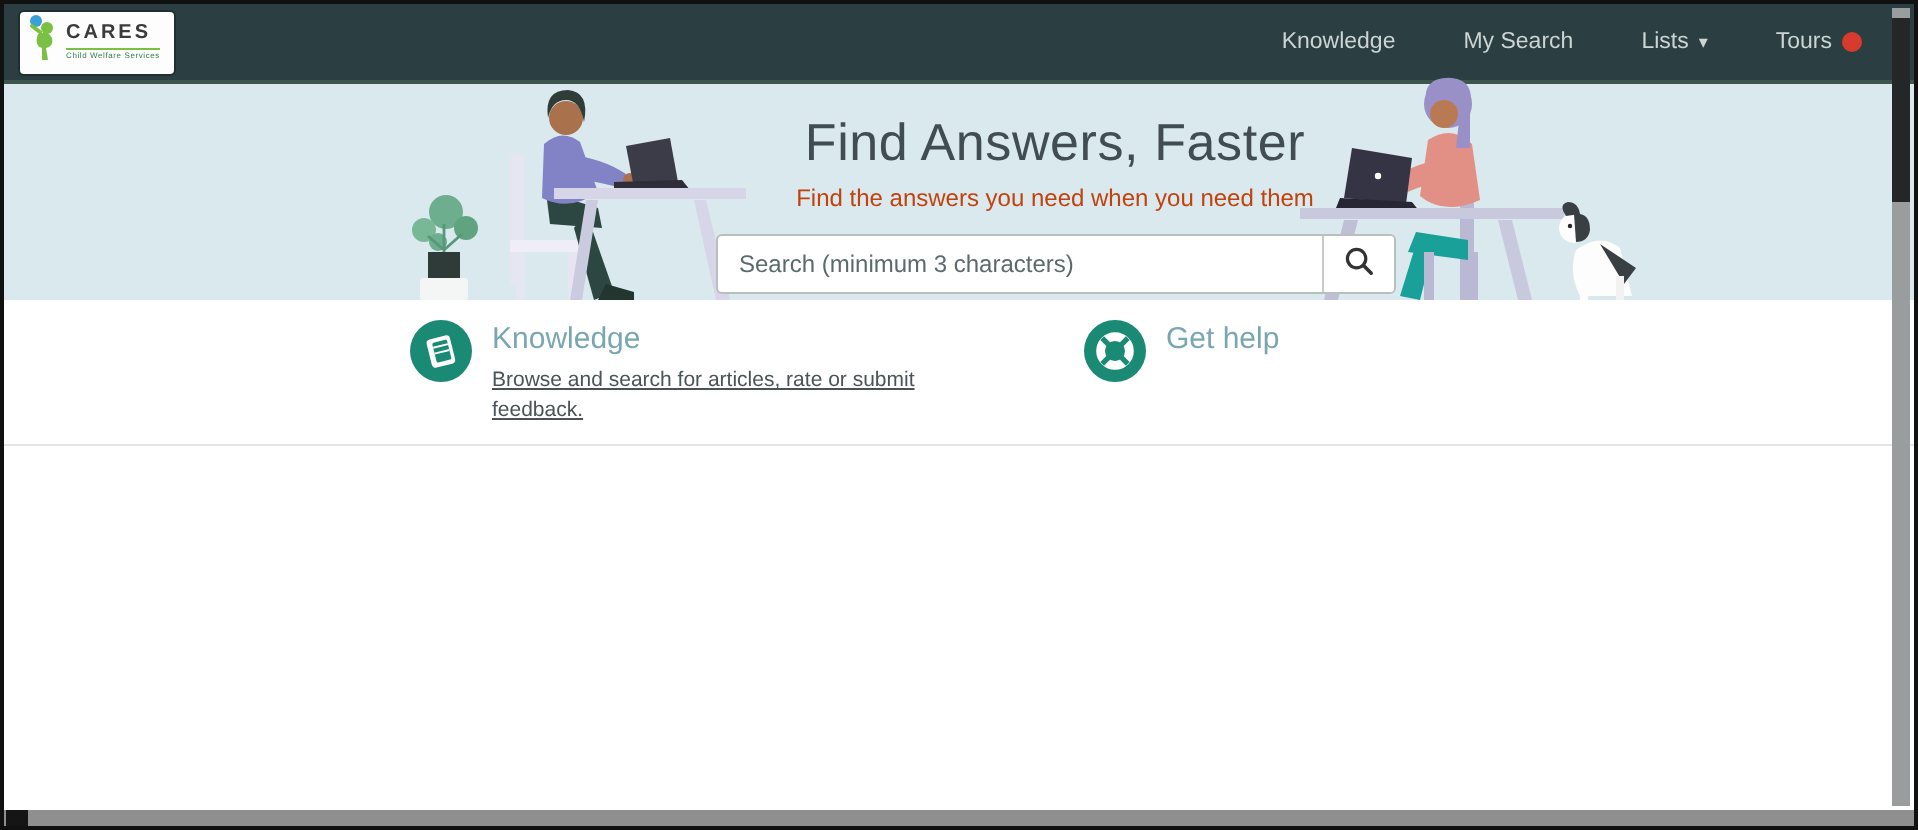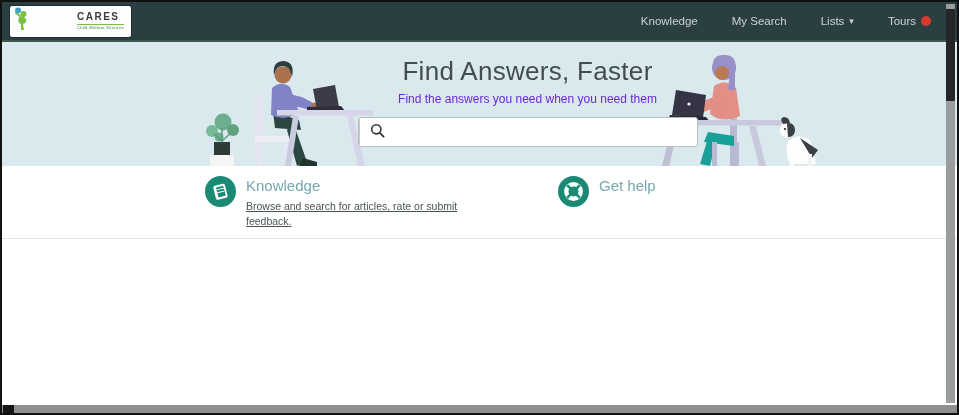--- a/index.html
+++ b/index.html
@@ -13,60 +13,60 @@
   .topbar {
     height:40px; background:#2b3e41; border-bottom:2px solid #3c564e;
     display:flex; align-items:center; justify-content:space-between;
     padding:0 26px 0 8px; flex:0 0 auto;
   }
   .logo-box {
     background:#fdfdfd; border-radius:2px; height:31px; padding:2px 7px 2px 4px;
     display:flex; align-items:center; gap:4px; cursor:pointer;
     box-shadow:0 0 0 1px rgba(0,0,0,.25);
   }
-  .logo-text { display:flex; flex-direction:column; line-height:1;margin-left:44px; }
+  .logo-text { display:flex; flex-direction:column; line-height:1; }
   .logo-brand { font-size:10px; font-weight:bold; letter-spacing:1.5px; color:#3b3b3b; }
   .logo-tagline { font-size:4px; color:#2f7d4f; margin-top:1.5px; border-top:1px solid #7ac143; padding-top:1px; letter-spacing:.3px; }
   .nav { display:flex; align-items:center; gap:34px; }
   .nav a {
     color:#ccd4d4; font-size:11.5px; text-decoration:none;
     display:flex; align-items:center; gap:5px;
   }
   .caret { font-size:9px; color:#ccd4d4; }
   .red-dot { width:10px; height:10px; border-radius:50%; background:#d93a2e; display:inline-block; }
   
-  .hero { position:relative; height:124px; background:#d9e9ed; flex:0 0 auto; }
+  .hero { position:relative; height:108px; background:#d9e9ed; flex:0 0 auto; }
   .hero-illu { position:absolute; bottom:0; }
   .hero-illu.left { left:193px; }
   .hero-illu.right { left:648px; }
   .hero-content {
     position:absolute; left:calc(50% + 48px); transform:translateX(-50%);
     top:14px; width:340px; text-align:center; z-index:5;
   }
   .hero-title { font-size:26px; font-weight:400; color:#414d52; letter-spacing:.3px; }
-  .hero-subtitle { font-size:12px; color:#6d28d9; margin-top:5px; }
+  .hero-subtitle { font-size:12px; color:#c2410c; margin-top:5px; }
   .searchbar {
     margin-top:11px; height:30px; background:#fff;
     border:1px solid #b9bebe; border-radius:3px;
     display:flex; align-items:stretch; overflow:hidden;
   }
   .searchbar input {
     flex:1; border:none; outline:none; padding:0 11px; font-size:12px;
     color:#44504f; font-family:"Liberation Sans", sans-serif; background:transparent;
   }
   .searchbar input::placeholder { color:#5d6a6d; opacity:1; }
   .search-btn {
     width:36px; border:none; border-left:1px solid #c6caca; background:#fff;
     display:flex; align-items:center; justify-content:center; cursor:pointer;
   }
   
   .cards { position:relative; height:73px; background:#fff; border-bottom:1px solid #e3e6e6; flex:0 0 auto; }
   .card { position:absolute; top:10px; display:flex; gap:10px; cursor:pointer; }
   .card.knowledge { left:203px; width:290px; }
-  .card.gethelp  { left:556px; width:250px; }
+  .card.gethelp  { left:540px; width:250px; }
   .card-icon { flex:0 0 auto; }
   .card-title { font-size:15px; color:#78a7b2; font-weight:400; margin-top:1px; }
   .card-desc { font-size:10.5px; color:#4a5458; margin-top:5px; line-height:1.45;text-decoration:underline; }
   
   .filler { flex:1 1 auto; background:#fff; }
   .hscroll {
     flex:0 0 auto; height:8px; background:#8f8f8f; position:relative;
   }
   .hscroll-thumb { position:absolute; left:1px; top:0; width:11px; height:8px; background:#151515; }
   .vscroll {
@@ -183,20 +183,21 @@
         <circle cx="135" cy="83" r="1.1" fill="#23272b"></circle>
         <rect x="140" y="108" width="4" height="12" fill="#fdfdfd"></rect>
         <rect x="158" y="108" width="4" height="12" fill="#f2f2f2"></rect>
       </g>
     </svg>
 
     <div class="hero-content">
       <h1 class="hero-title">Find Answers, Faster</h1>
       <div class="hero-subtitle">Find the answers you need when you need them</div>
       <div class="searchbar">
+        <input type="text" placeholder="Search (minimum 3 characters)" style="">
         <button class="search-btn">
           <span>
             <svg width="15" height="15" viewBox="0 0 15 15">
               <circle cx="6.3" cy="6.3" r="4.6" fill="none" stroke="#333" stroke-width="1.6"></circle>
               <line x1="9.8" y1="9.8" x2="13.6" y2="13.6" stroke="#333" stroke-width="1.8" stroke-linecap="round"></line>
             </svg>
           </span>
         </button>
       </div>
     </div>

